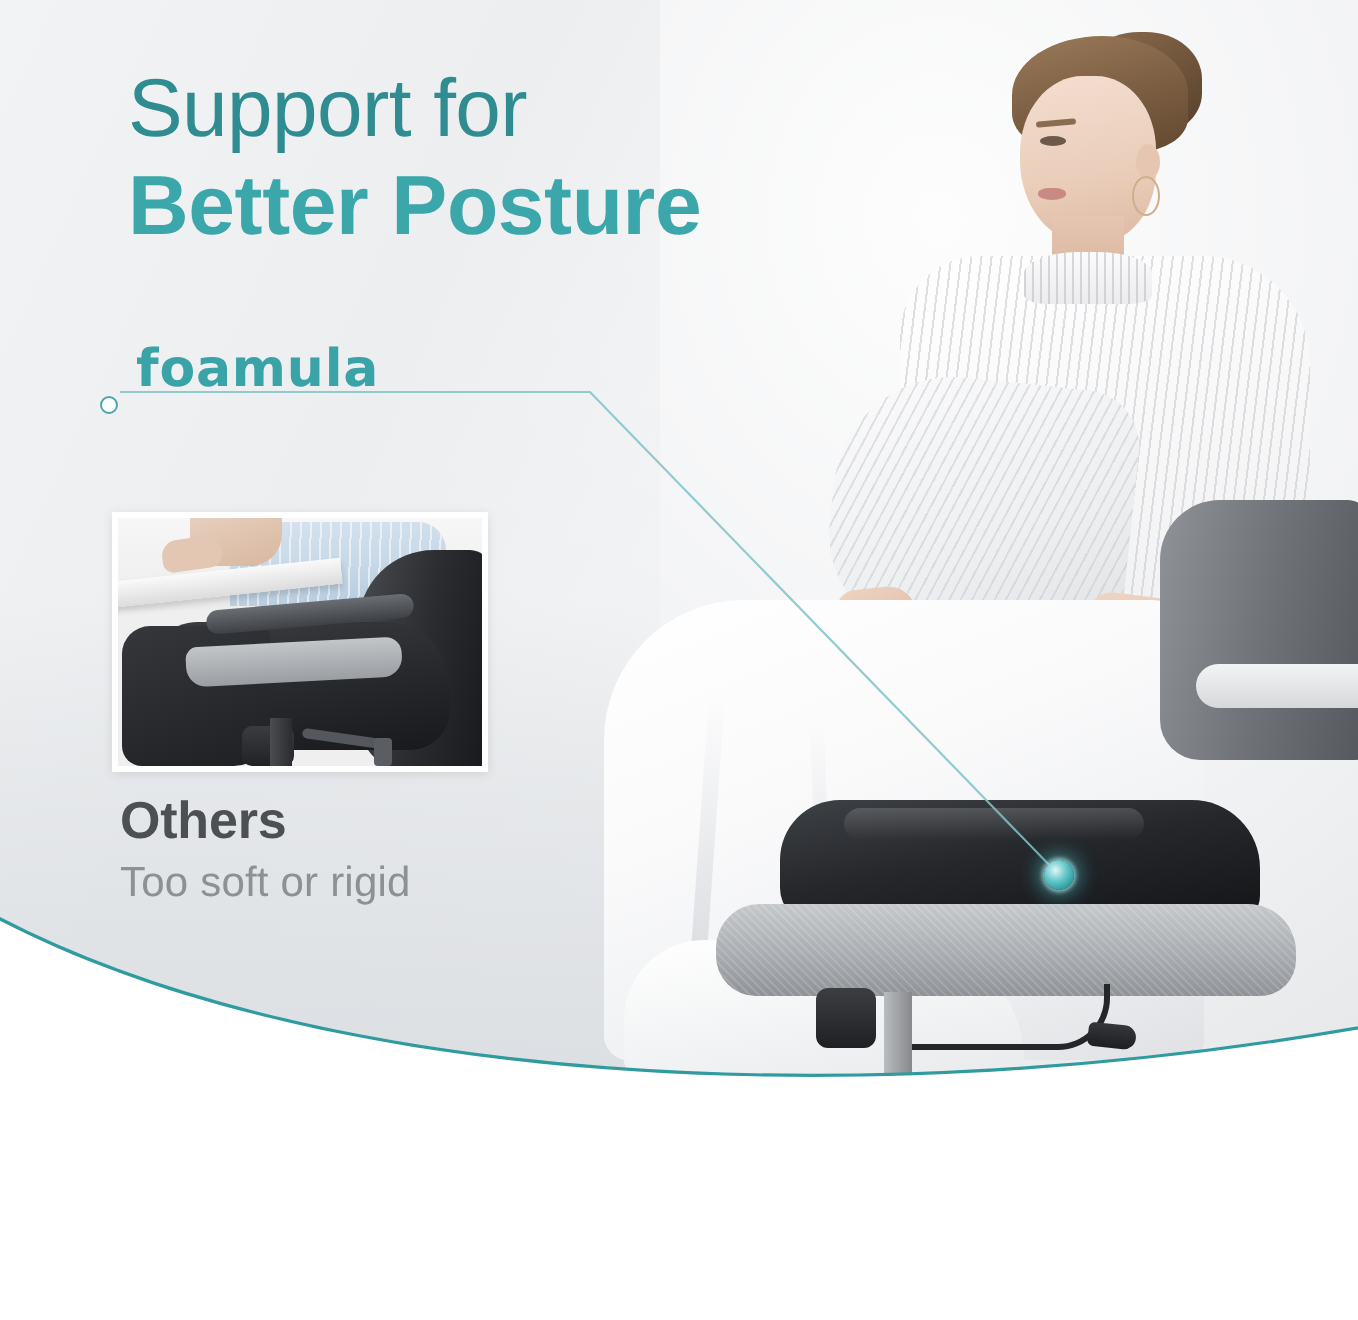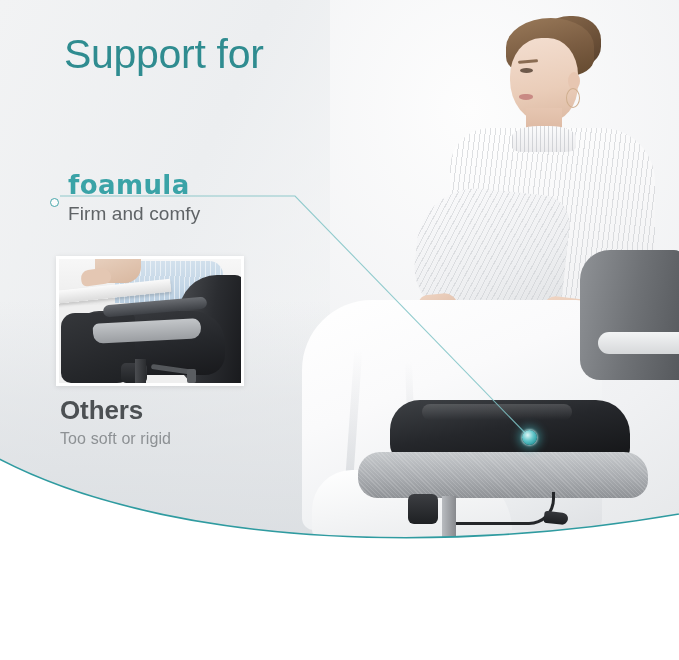--- a/index.html
+++ b/index.html
@@ -116,21 +116,21 @@
     background:linear-gradient(180deg,#6a6d72,#3e4146);border-radius:8px;transform:rotate(-5deg);
   }
   .ins-column{position:absolute;left:76px;top:100px;width:11px;height:26px;background:linear-gradient(90deg,#4b4d51,#2a2c2f);}
   .ins-gaslift{position:absolute;left:62px;top:104px;width:26px;height:20px;background:linear-gradient(180deg,#3a3c40,#202225);border-radius:5px;}
   .ins-base{position:absolute;left:92px;top:108px;width:44px;height:5px;background:#54575b;border-radius:3px;transform:rotate(8deg);}
   .ins-foot{position:absolute;left:128px;top:110px;width:9px;height:14px;background:#5a5d61;border-radius:2px;}
 
   
   .others{position:absolute;left:60px;top:395px;}
   .others .t{font-size:26px;font-weight:700;color:#4c5053;letter-spacing:-.1px;}
-  .others .s{font-size:16px;font-weight:400;color:#8d9194;margin-top:4px;letter-spacing:.1px;}
+  .others .s{font-size:21px;font-weight:400;color:#8d9194;margin-top:4px;letter-spacing:.1px;}
 
   
   .scene{position:absolute;left:330px;top:0;width:349px;height:545px;}
   .sc-bg{position:absolute;inset:0;background:radial-gradient(120% 90% at 40% 20%,#fdfdfd,#f0f1f3 70%,#e6e8ea 100%);}
 
   .w-hair-bun{
     position:absolute;left:209px;top:16px;width:62px;height:52px;
     background:linear-gradient(150deg,#8a6b4e,#6a4f37 60%,#54destroy 100%);
     background:linear-gradient(150deg,#8a6b4e,#6a4f37 65%,#553f2c 100%);
     border-radius:50% 46% 42% 52%;
@@ -299,26 +299,26 @@
     </svg>
     <div class="hotspot"></div>
 
     <svg class="sweep" viewBox="0 0 679 140" preserveAspectRatio="none">
       <path d="M-10 40 C 150 128, 430 146, 700 96" fill="none" stroke="#2f9ba0" stroke-width="3.2"></path>
       <path d="M-10 40 C 150 128, 430 146, 700 96 L 700 150 L -10 150 Z" fill="#ffffff"></path>
     </svg>
 
     <div class="headline">
       <span class="l1">Support for</span>
+      <span class="l2">Better Posture</span>
     </div>
 
     <div class="callout">
       <div class="callout-dot"></div>
       <div class="brand">foamula</div>
-      <div class="callout-sub">Firm and comfy</div>
     </div>
 
     <div class="inset-wrap">
       <div class="inset">
         <div class="ins-deskwall"></div>
         <div class="ins-shirt"></div>
         <div class="ins-arm"></div>
         <div class="ins-hand"></div>
         <div class="ins-desk"></div>
         <div class="ins-chairback"></div>

